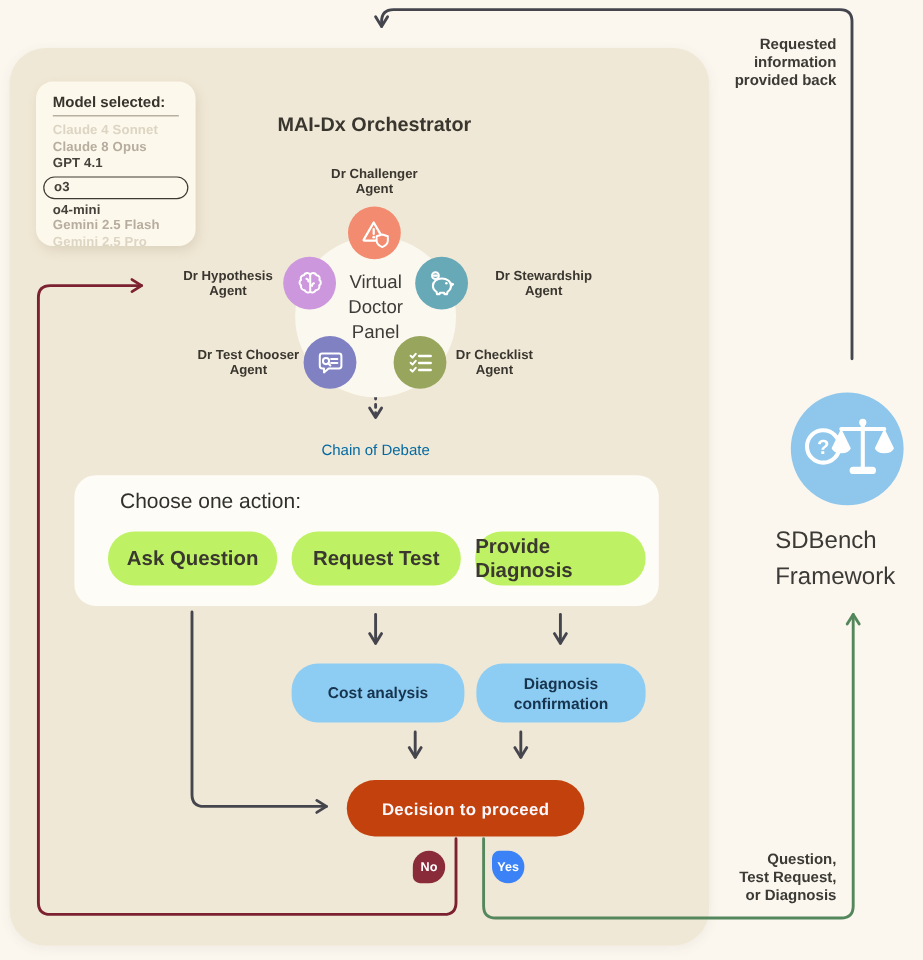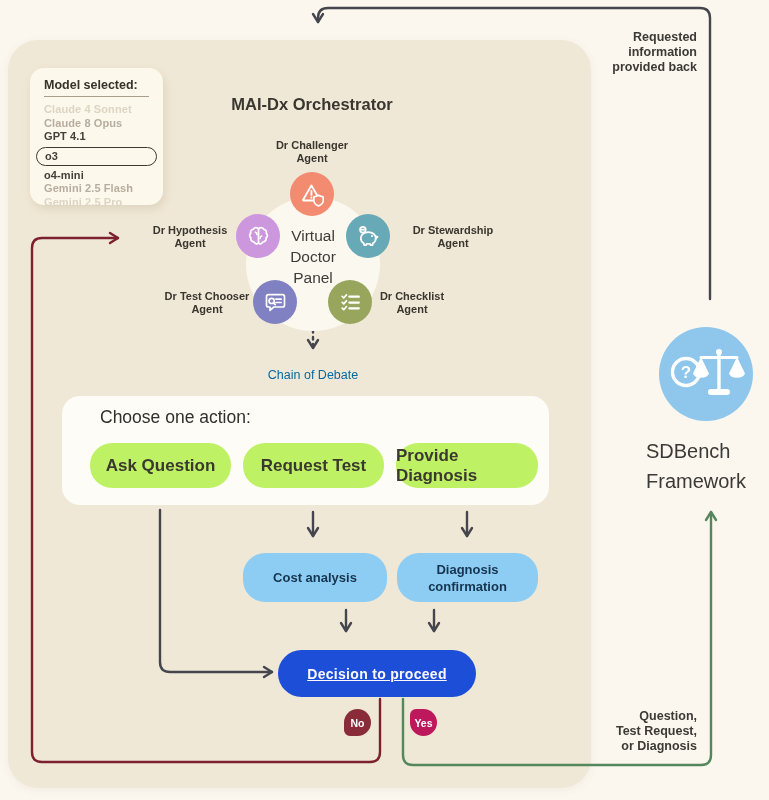--- a/index.html
+++ b/index.html
@@ -53,25 +53,25 @@
   .actions-heading{left:100px;top:407px;font-size:17.5px;color:#30302c;z-index:4;}
   .action-btn{top:443px;height:45px;background:#bef264;border-radius:22px;display:flex;align-items:center;justify-content:center;font-size:17px;font-weight:bold;color:#3a382f;z-index:4;}
   .btn-ask{left:90px;width:141px;}
   .btn-request{left:243px;width:141px;}
   .btn-provide{left:396px;width:142px;}
 
   
   .blue-box{top:553px;height:49px;background:#8ecdf3;border-radius:22px;display:flex;align-items:center;justify-content:center;font-size:13px;font-weight:bold;color:#16344e;text-align:center;line-height:17px;white-space:pre-line;z-index:3;}
   .box-cost{left:243px;width:144px;}
   .box-confirm{left:397px;width:141px;}
-  .decision-box{left:278px;top:650px;width:198px;height:47px;background:#1d4ed8;border-radius:24px;display:flex;align-items:center;justify-content:center;font-size:14px;font-weight:600;color:#fdf8fc;letter-spacing:.3px;z-index:3;text-decoration:underline;}
+  .decision-box{left:289px;top:650px;width:198px;height:47px;background:#c2410c;border-radius:24px;display:flex;align-items:center;justify-content:center;font-size:14px;font-weight:600;color:#fdf8fc;letter-spacing:.3px;z-index:3;}
 
   .badge{width:27px;height:27px;display:flex;align-items:center;justify-content:center;font-size:10.5px;font-weight:bold;color:#fff;z-index:4;}
   .badge-no{left:344px;top:709px;background:#8a2b3a;border-radius:50% 50% 50% 6px;}
-  .badge-yes{left:410px;top:709px;background:#be185d;border-radius:6px 50% 50% 50%;}
+  .badge-yes{left:410px;top:709px;background:#3b82f6;border-radius:6px 50% 50% 50%;}
 
   
   .sd-circle{left:659px;top:327px;width:94px;height:94px;border-radius:50%;background:#8ec6ec;z-index:3;}
   .sd-label{left:646px;top:436px;width:120px;text-align:left;font-size:20px;line-height:30px;color:#3b3a36;white-space:pre-line;z-index:3;}
 
   .note{font-size:12.5px;font-weight:bold;line-height:15px;color:#3b3a34;text-align:right;white-space:pre-line;z-index:3;margin-top:10px;}
   .note-top{left:557px;top:20px;width:140px;}
   .note-bottom{left:557px;top:699px;width:140px;}
 </style>
 </head>

